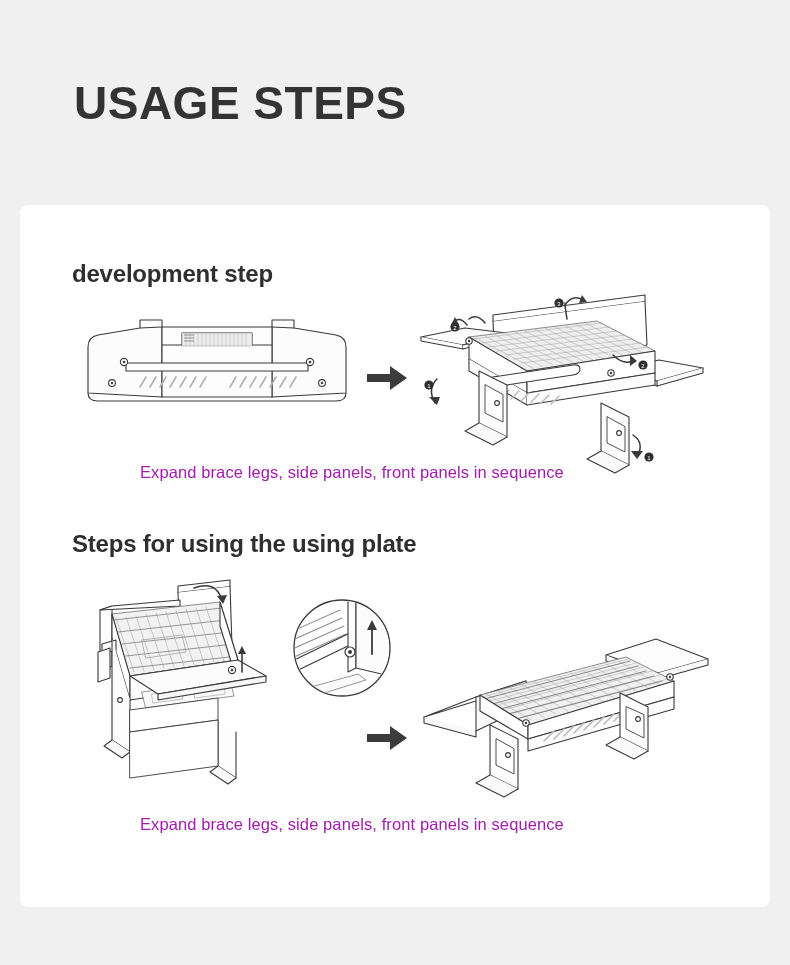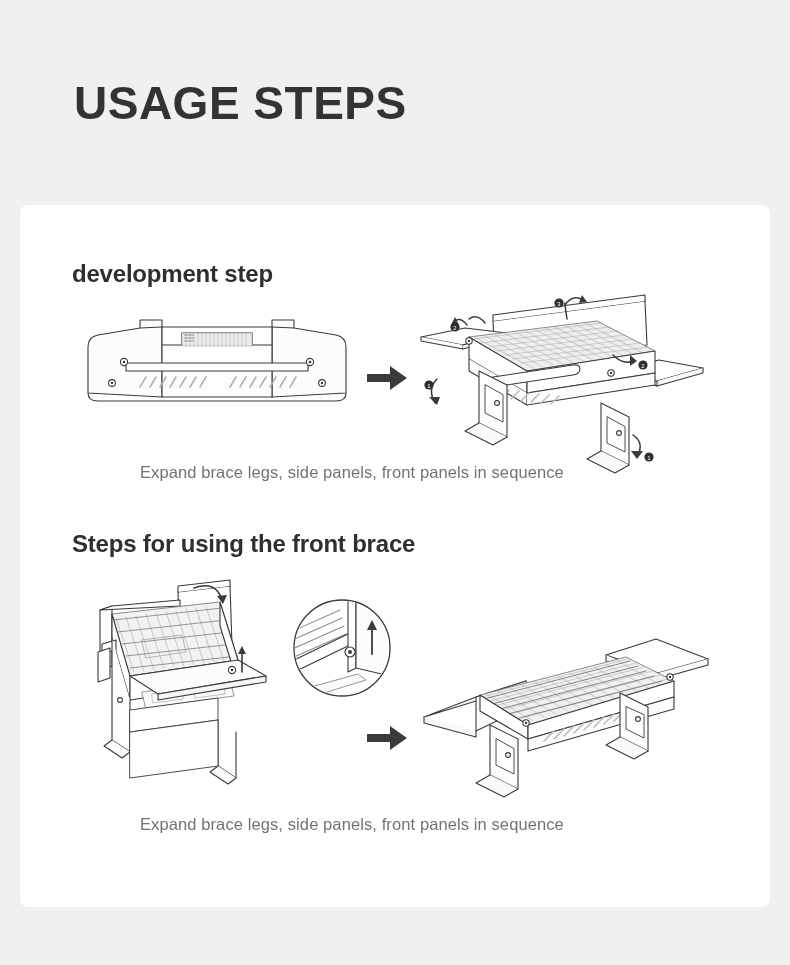--- a/index.html
+++ b/index.html
@@ -36,21 +36,21 @@
     font-size: 24px;
     font-weight: 700;
     color: #2f2f2f;
     letter-spacing: -0.2px;
   }
   #heading-1 { left: 52px; top: 55px; }
   #heading-2 { left: 52px; top: 325px; }
   .caption {
     position: absolute;
     font-size: 16.5px;
-    color: #737373;
+    color: #a21caf;
     letter-spacing: 0.1px;
     white-space: nowrap;
   }
   #caption-1 { left: 120px; top: 258px; }
   #caption-2 { left: 120px; top: 610px; }
 
   .illus { position: absolute; }
   .arrow-glyph { position: absolute; }
 
   
@@ -203,21 +203,21 @@
             <text x="234" y="175" font-size="6" fill="#fff" text-anchor="middle" stroke="none" font-family="Liberation Sans, sans-serif">1</text>
           </g>
         </svg>
       </div>
 
       <div class="caption" id="caption-1">Expand brace legs, side panels, front panels in sequence</div>
     </div>
 
     <div class="section">
 
-      <div class="section-heading" id="heading-2">Steps for using the front brace</div>
+      <div class="section-heading" id="heading-2">Steps for using the using plate</div>
 
       <div class="illus" id="illus-frontplate">
         <svg width="310" height="205" viewBox="0 0 310 205" fill="none" stroke="#3a3a3a" stroke-width="1.1" stroke-linejoin="round" stroke-linecap="round">
 
           <path d="M88 12 L140 6 L142 66 L90 74 Z" fill="#fff"></path>
           <path d="M88 12 L88 6 L140 0 L140 6" fill="#fff"></path>
 
           <path d="M10 30 L22 26 L22 86 L10 92 Z" fill="#fdfdfd"></path>
           <path d="M10 30 L22 26 L90 20 L90 26 Z" fill="#fcfcfc"></path>
 

